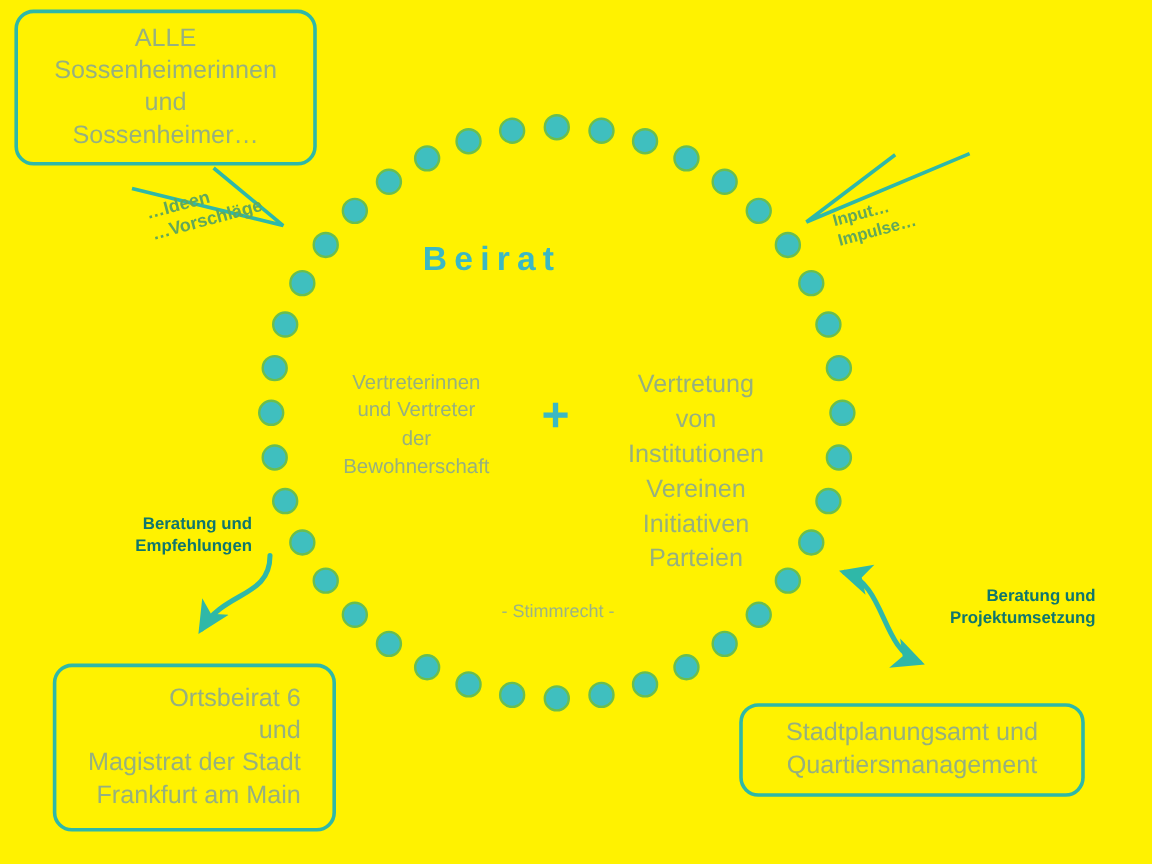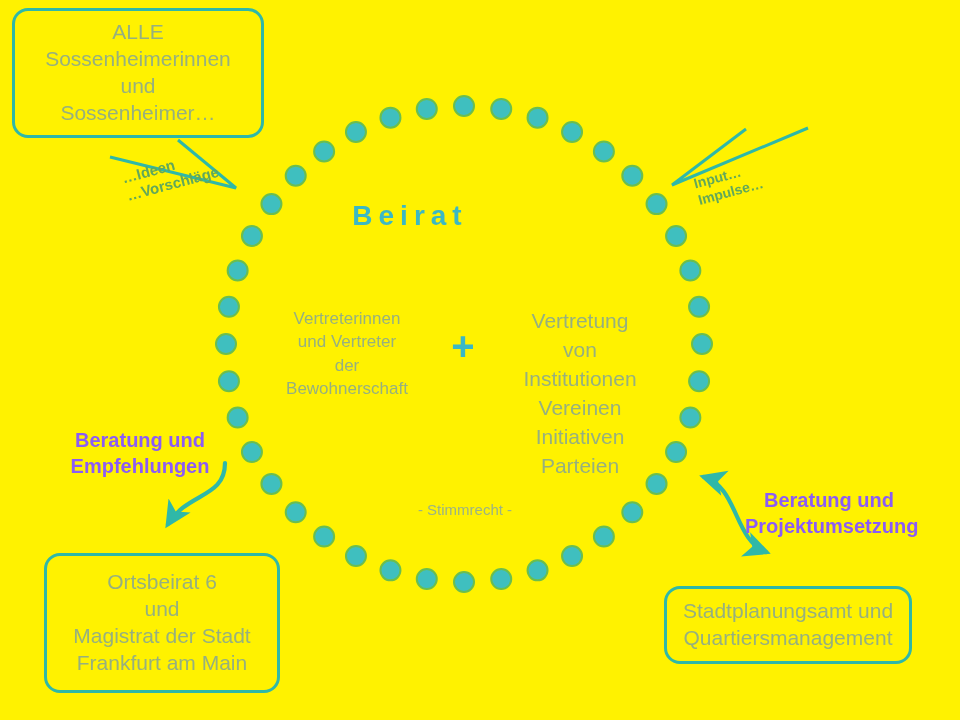--- a/index.html
+++ b/index.html
@@ -54,24 +54,25 @@
   }
   #bubble-workshops {
     left: 704px; top: 20px;
     width: 244px; height: 108px;
     font-size: 21px;
   }
   #box-ortsbeirat {
     left: 44px;  top: 553px;
     width: 236px; height: 140px;
     font-size: 21px;
+    text-align: right;
   }
   #box-stadtplanung {
-    left: 664px; top: 586px;
-    width: 248px; height: 78px;
+    left: 616px; top: 586px;
+    width: 288px; height: 78px;
     font-size: 21px;
   }
 
   
   .center-text {
     position: absolute;
     color: #96B07F;
     text-align: center;
     line-height: 1.38;
     white-space: pre-line;
@@ -132,24 +133,24 @@
   }
   #anno-input {
     left: 692px; top: 176px;
     font-size: 14px;
     transform: rotate(-15deg);
     transform-origin: left top;
     text-align: left;
   }
   .anno-plain {
     position: absolute;
-    color: #8b5cf6;
-    font-weight: bold;
-    font-size: 20px;
-    text-align: center;
+    color: #0f766e;
+    font-weight: bold;
+    font-size: 14px;
+    text-align: right;
     white-space: pre-line;
     line-height: 1.3;
   }
   #anno-beratung-empfehlungen {
     left: 70px; top: 427px;
     width: 140px;
   }
   #anno-beratung-projekt {
     left: 745px; top: 487px;
     width: 168px;

